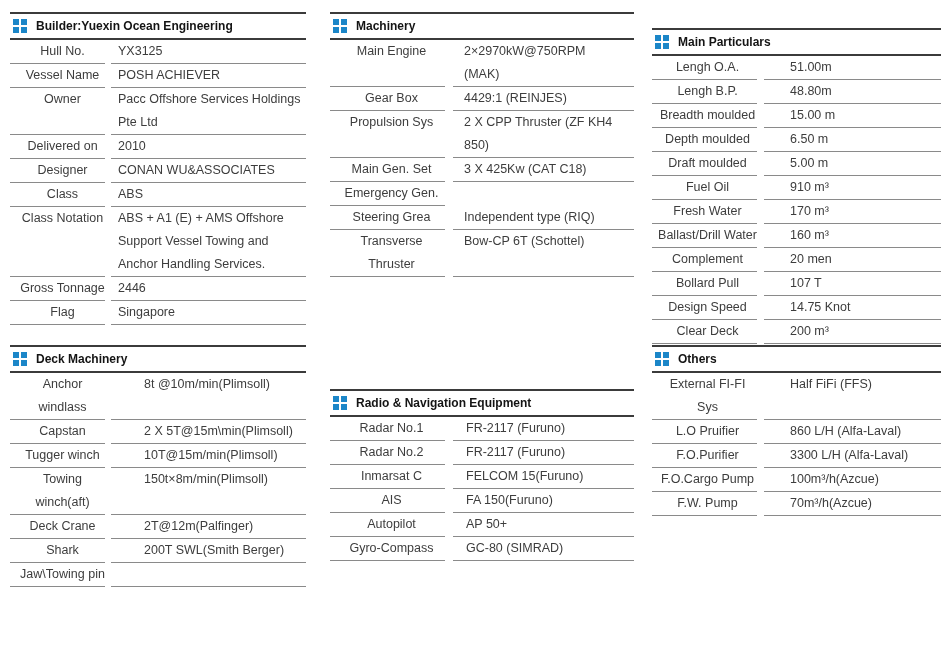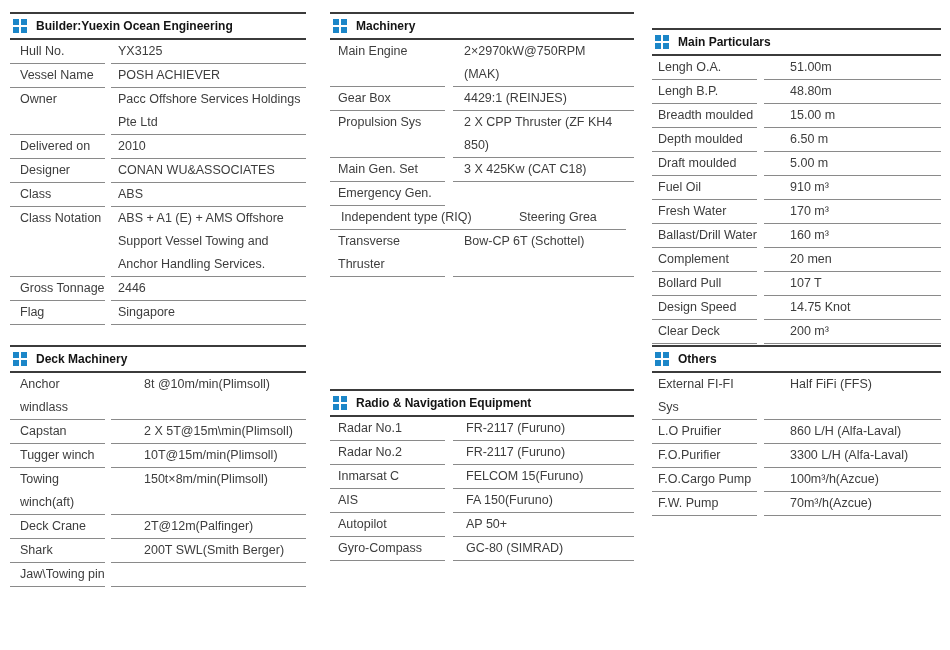--- a/index.html
+++ b/index.html
@@ -49,21 +49,21 @@
   .sec-1 .label,.sec-4 .label{width:95px;margin-right:6px;padding-left:10px;box-sizing:border-box;}
   .sec-1 .value{padding-left:7px;}
   .sec-4 .value{padding-left:33px;}
   
   .sec-2 .label,.sec-5 .label{width:115px;margin-right:8px;padding-left:8px;box-sizing:border-box;}
   .sec-2 .value{padding-left:11px;}
   .sec-5 .value{padding-left:13px;}
   
   .sec-3 .label,.sec-6 .label{width:105px;margin-right:7px;padding-left:6px;box-sizing:border-box;}
   .sec-3 .value,.sec-6 .value{padding-left:26px;}
-  .label{white-space:pre-line;}
+  .label{white-space:pre-line;text-align:center;}
 </style>
 </head>
 <body>
 
 <div class="section sec-1">
   <div class="sec-header">
     <span class="grid-icon">
         <span></span>
         <span></span>
         <span></span>
@@ -138,22 +138,22 @@
         <div class="cell value">2 X CPP Thruster (ZF KH4 850)</div>
       </div>
       <div class="row">
         <div class="cell label">Main Gen. Set</div>
         <div class="cell value">3 X 425Kw (CAT C18)</div>
       </div>
       <div class="row">
         <div class="cell label">Emergency Gen.</div>
       </div>
       <div class="row">
+        <div class="cell label">Steering Grea</div>
         <div class="cell value">Independent type (RIQ)</div>
-        <div class="cell label">Steering Grea</div>
       </div>
       <div class="row">
         <div class="cell label">Transverse
 Thruster</div>
         <div class="cell value">Bow-CP 6T (Schottel)</div>
       </div>
     </div>
 </div>
 
 <div class="section sec-3">

